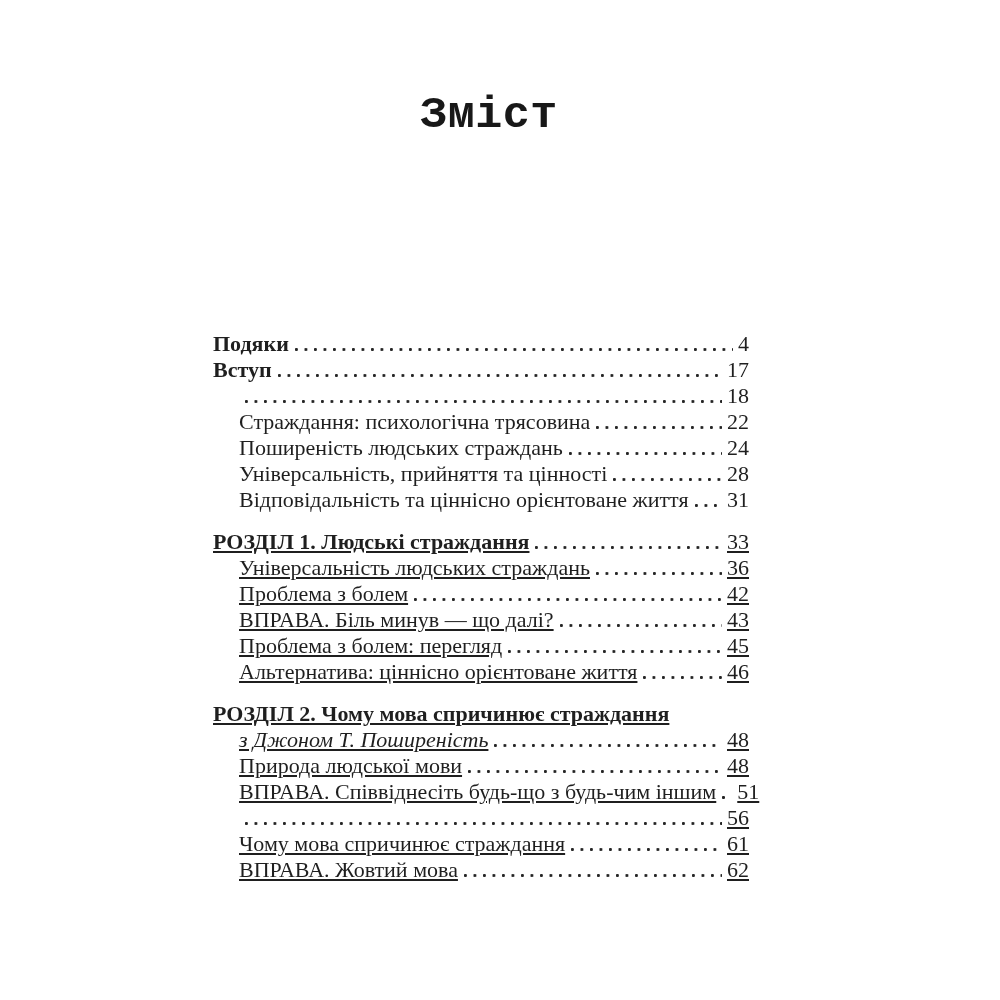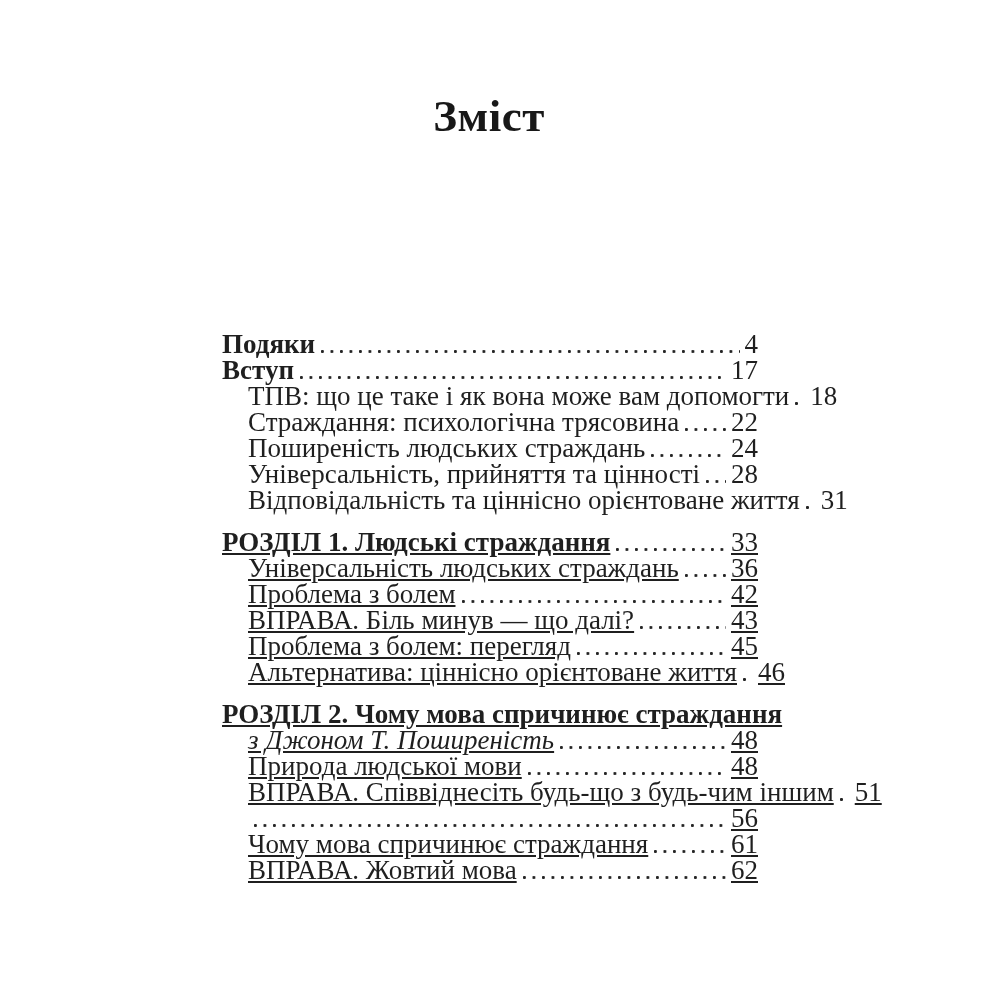--- a/index.html
+++ b/index.html
@@ -16,33 +16,33 @@
     font-family: "Liberation Serif", serif;
     color: #1f1f1f;
   }
   .page-title {
     position: absolute;
     top: 90px;
     left: 221px;
     width: 536px;
     margin: 0;
     text-align: center;
-    font-family: Liberation Serif, serif;
+    font-family: Liberation Mono, monospace;
     font-weight: 700;
     font-size: 45px;
     line-height: 52px;
     letter-spacing: 0.5px;
     color: #181818;
   }
   .toc {
     position: absolute;
     top: 331px;
-    left: 222px;
+    left: 213px;
     width: 536px;
-    font-size: 27px;
+    font-size: 22px;
     line-height: 26px;
   }
   .toc-section { margin: 0; }
   .toc-section + .toc-section { margin-top: 16px; text-decoration: underline; }
   .toc-row {
     display: flex;
     align-items: baseline;
     height: 26px;
   }
   .toc-row.indent { padding-left: 26px; }
@@ -79,21 +79,20 @@
           <span class="label">Подяки</span>
           <span class="dots"></span>
           <span class="pg">4</span>
         </div>
         <div class="toc-row bold">
           <span class="label">Вступ</span>
           <span class="dots"></span>
           <span class="pg">17</span>
         </div>
         <div class="toc-row indent">
-          <span class="label">ТПВ: що це таке і як вона може вам допомогти</span>
           <span class="dots"></span>
           <span class="pg">18</span>
         </div>
         <div class="toc-row indent">
           <span class="label">Страждання: психологічна трясовина</span>
           <span class="dots"></span>
           <span class="pg">22</span>
         </div>
         <div class="toc-row indent">
           <span class="label">Поширеність людських страждань</span>

